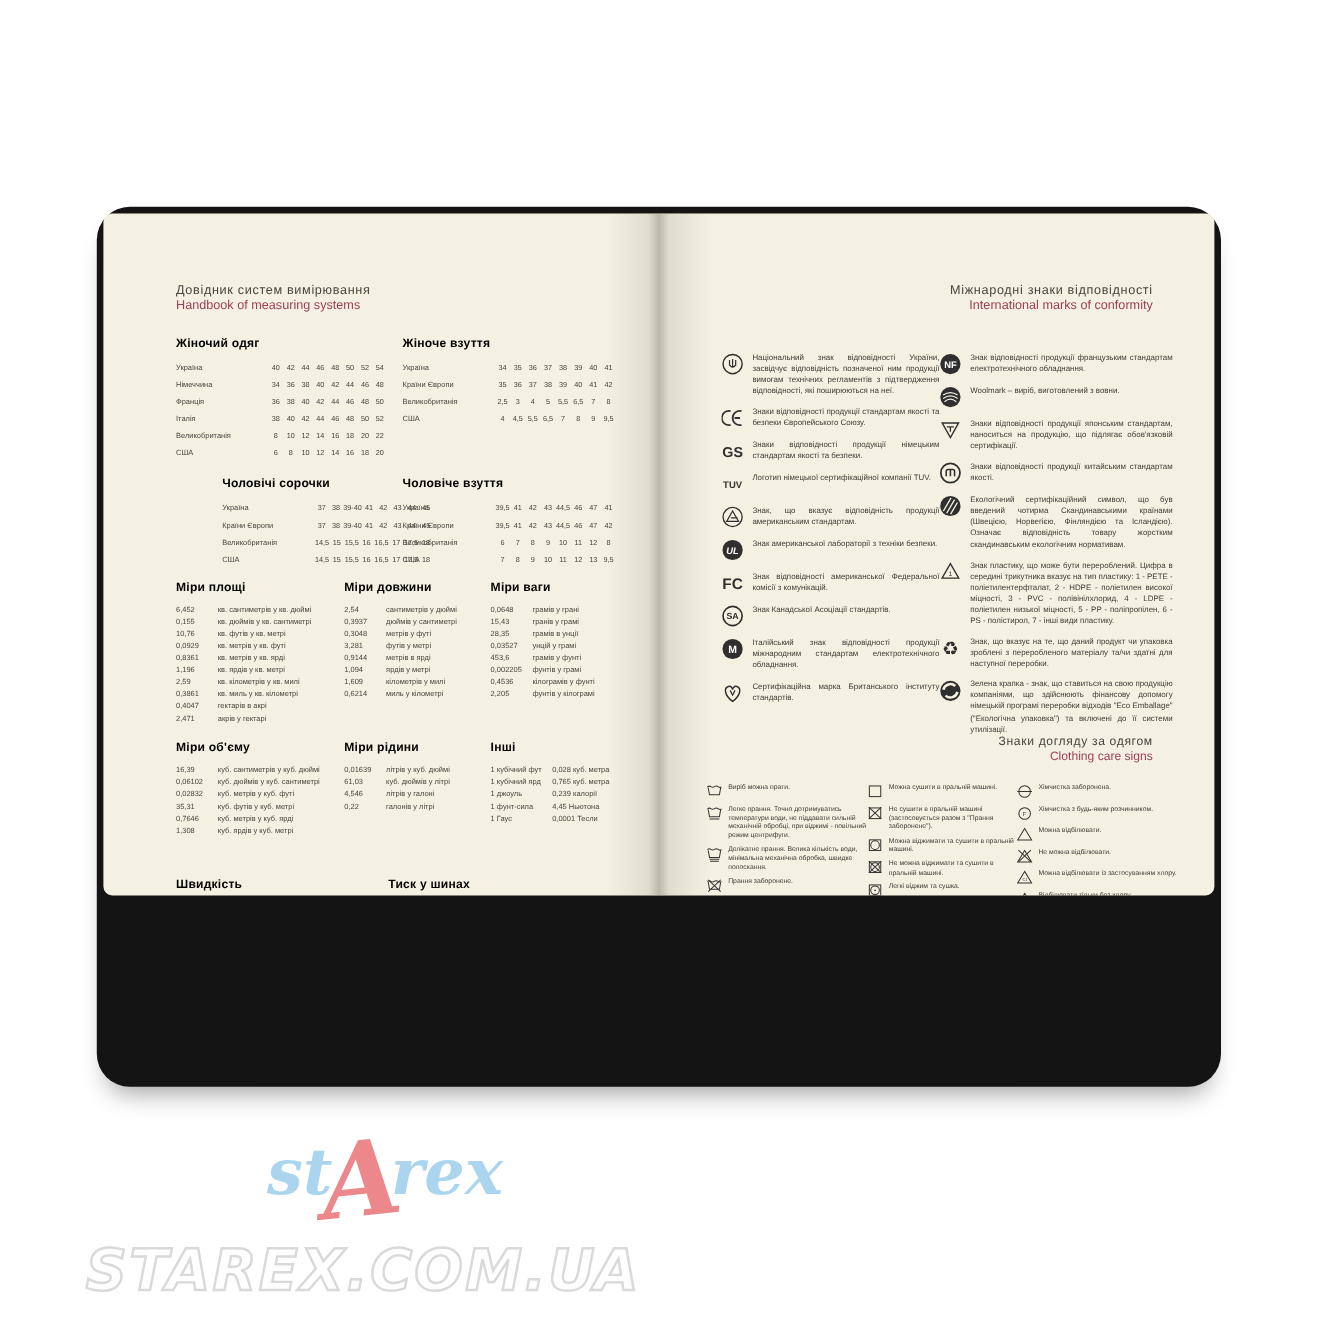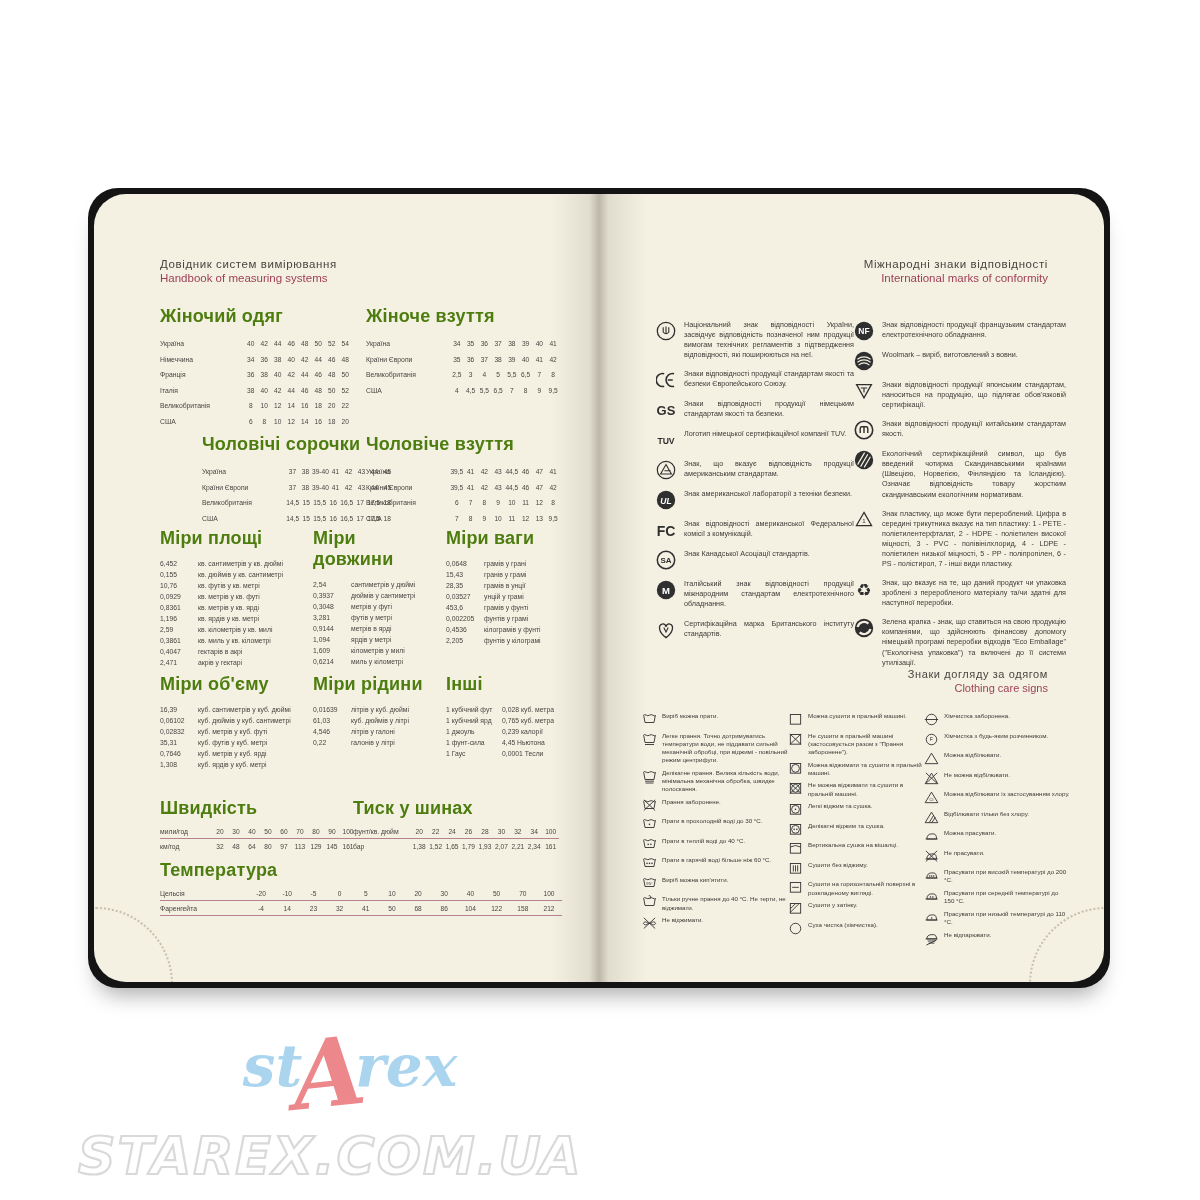--- a/index.html
+++ b/index.html
@@ -2,31 +2,31 @@
 <html><head>
 <meta charset="utf-8">
 <style>
   html,body{margin:0;padding:0;width:1200px;height:1200px;background:#ffffff;overflow:hidden;
     font-family:"Liberation Sans",sans-serif;}
   .stage{position:relative;width:1200px;height:1200px;}
 
   
   .book{position:absolute;left:88px;top:188px;width:1022px;height:800px;background:#141414;
     border-radius:30px;box-shadow:0 16px 22px -10px rgba(0,0,0,0.35);}
-  .pages{position:absolute;left:6px;top:6px;width:1010px;height:788px;background:#f4f1e3;
-    border-radius:32px;overflow:hidden;}
+  .pages{position:absolute;left:6px;top:6px;width:1010px;height:620px;background:#f4f1e3;
+    border-radius:8px;overflow:hidden;}
   .gutter{position:absolute;left:505px;top:0;bottom:0;width:96px;transform:translateX(-50%);
     background:linear-gradient(to right,rgba(110,100,80,0) 0%,rgba(110,100,80,0.14) 40%,
       rgba(70,62,48,0.32) 50%,rgba(110,100,80,0.14) 60%,rgba(110,100,80,0) 100%);}
   .arc{position:absolute;width:150px;height:150px;border:2px dotted #c6c0ab;border-radius:50%;}
   .arc-l{left:-75px;top:713px;}
   .arc-r{left:935px;top:713px;}
 
   .sec{position:absolute;}
-  .h{margin:0 0 9px 0;font-size:18px;font-weight:bold;color:#4d7c0f;letter-spacing:0.2px;}
+  .h{margin:0 0 9px 0;font-size:11px;font-weight:bold;color:#000000;letter-spacing:0.2px;}
 
   
   .lp-title{position:absolute;left:66px;top:64px;}
   .rp-title{position:absolute;right:56px;top:64px;text-align:right;}
   .t-uk{font-size:11.5px;color:#4a4440;letter-spacing:0.6px;}
   .t-en{font-size:11.5px;color:#9e3e55;margin-top:2px;}
 
   
   .trow{display:flex;align-items:center;height:15.5px;font-size:6.8px;color:#4a4440;}
   .tlabel{flex:none;width:84px;white-space:nowrap;}

